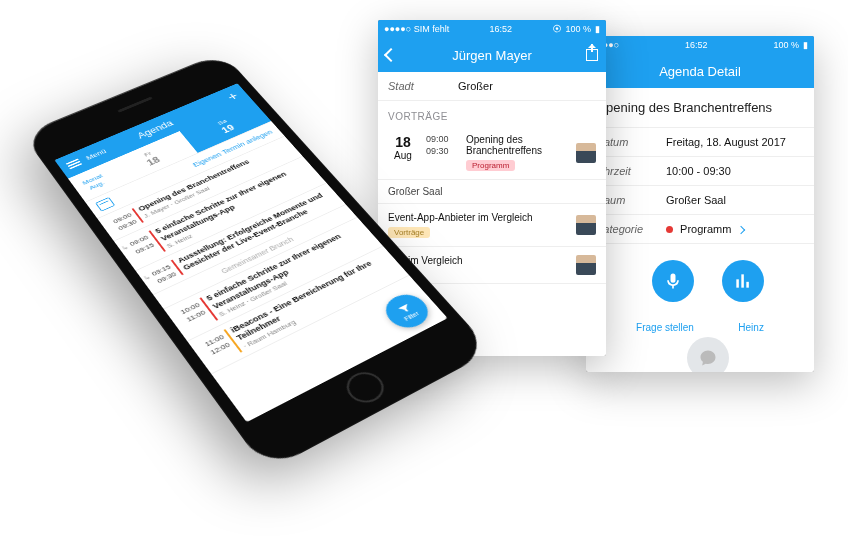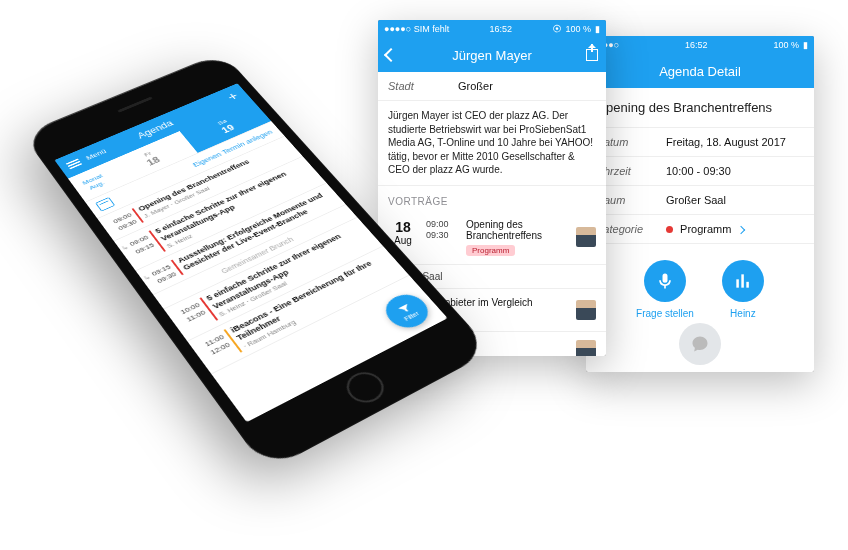--- a/index.html
+++ b/index.html
@@ -26,21 +26,21 @@
   .row { display: flex; padding: 8px 10px; border-bottom: 1px solid #eee; font-size: 11px; }
   .row .k { width: 70px; color: #666; font-style: italic; }
   .row .v { flex: 1; color: #111; }
 
   
   #p3 { left: 586px; top: 36px; z-index: 1; }
   .cat-dot { width: 7px; height: 7px; border-radius: 50%; background: #e53935; display: inline-block; margin-right: 4px; }
   .link-blue { color: #1ea0f0; }
   .chev-right-sm { display: inline-block; width: 6px; height: 6px; border-top: 1.5px solid #1ea0f0; border-right: 1.5px solid #1ea0f0; transform: rotate(45deg); margin-left: 4px; }
   .actions { display: flex; justify-content: center; gap: 28px; padding: 16px 0 4px; }
-  .act { display: flex; flex-direction: column; align-items: center; gap: 6px; color: #888; font-size: 10px; }
+  .act { display: flex; flex-direction: column; align-items: flex-end; gap: 20px; color: #888; font-size: 10px; }
   .act.on { color: #1ea0f0; }
   .act .circ { width: 42px; height: 42px; border-radius: 50%; display: flex; align-items: center; justify-content: center; }
   .act.on .circ { background: #1ea0f0; color: #fff; }
   .act.off .circ { background: #e3e6e9; color: #bbb; }
   .mic svg, .bars svg, .bubble svg { width: 20px; height: 20px; }
 
   
   #p2 { left: 378px; top: 20px; z-index: 2; }
   .desc { padding: 8px 10px; font-size: 10px; line-height: 1.35; border-bottom: 1px solid #eee; }
   .talk-row { display: flex; gap: 8px; padding: 8px 10px; border-bottom: 1px solid #eee; align-items: flex-start; }
@@ -187,21 +187,20 @@
       <span>Jürgen Mayer</span>
       <div class="nav-right">
           <span class="share-box"></span>
         </div>
     </div>
     <div class="body">
       <div class="row">
           <div class="k">Stadt</div>
           <div class="v">Großer</div>
         </div>
-      <div class="desc">Jürgen Mayer ist CEO der plazz AG. Der studierte Betriebswirt war bei ProSiebenSat1 Media AG, T-Online und 10 Jahre bei YAHOO! tätig, bevor er Mitte 2010 Gesellschafter &amp; CEO der plazz AG wurde.</div>
       <div class="section-lbl">VORTRÄGE</div>
       <div class="talk-row">
         <div class="date">
             <div class="d">18</div>
             <div>Aug</div>
           </div>
         <div class="time">
             <div>09:00</div>
             <div>09:30</div>
           </div>

